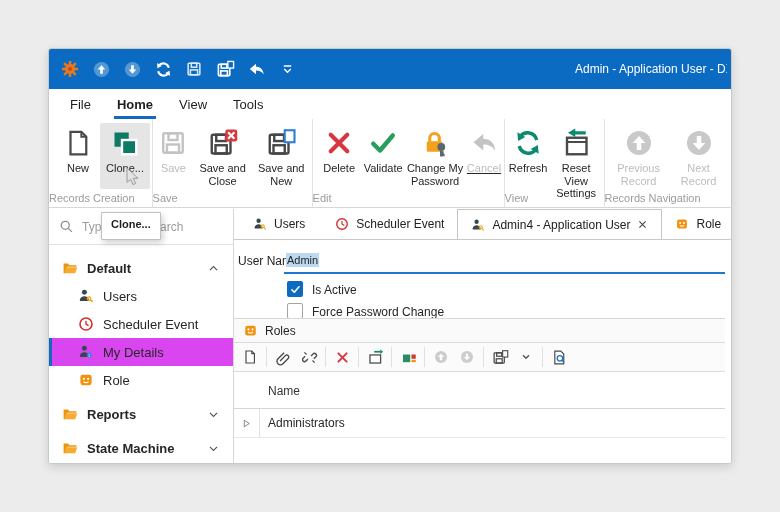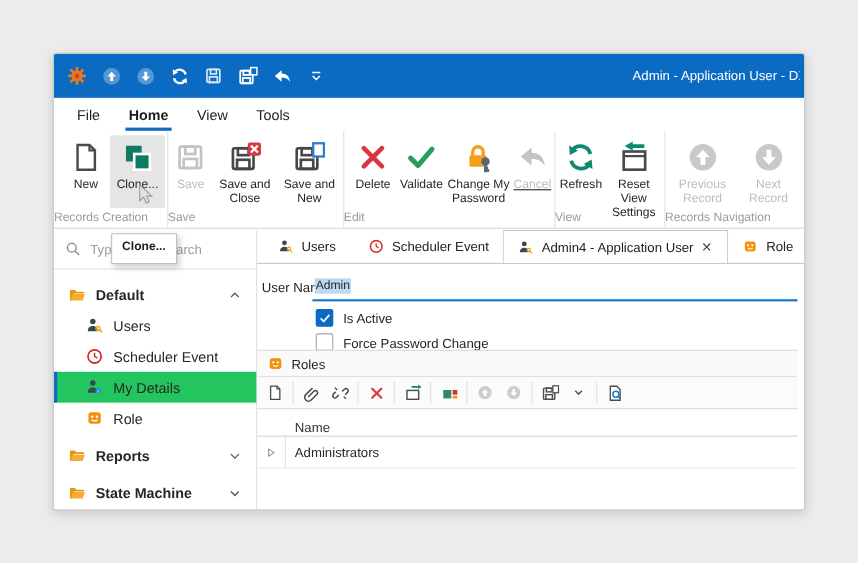--- a/index.html
+++ b/index.html
@@ -35,21 +35,21 @@
   
   .appbody { position:absolute; left:0; top:160px; right:0; bottom:0; display:flex; }
   .sidebar { width:185px; border-right:1px solid #d6d6d6; background:#fff; position:relative; }
   .searchbox { height:36px; border-bottom:1px solid #e0e0e0; display:flex; align-items:center; padding-left:10px; gap:8px; overflow:hidden; }
   .searchbox .ph { color:#9d9d9d; font-size:12px; white-space:nowrap; }
   .tree { padding-top:9px; }
   .trow { height:28px; display:flex; align-items:center; gap:9px; font-size:13px; position:relative; padding-left:13px; }
   .trow.child { padding-left:29px; }
   .trow.group { font-weight:bold; }
   .trow .chev { position:absolute; right:13px; }
-  .trow.selected { background:#22c55e; }
+  .trow.selected { background:#d946ef; }
   .trow.selected::before { content:""; position:absolute; left:0; top:0; bottom:0; width:3px; background:#1368c4; }
   .tree .spacer { height:6px; }
 
   .main { flex:1; position:relative; background:#fff; min-width:0; }
 
   
   .tabstrip { height:31px; border-bottom:1px solid #c9c9c9; display:flex; align-items:stretch; padding-left:6px; overflow:hidden; }
   .tab { display:flex; align-items:center; gap:7px; padding:0 13px; font-size:12px; white-space:nowrap; color:#222; }
   .tab.active { background:#fff; border:1px solid #c4c4c4; border-bottom:1px solid #fff; margin-bottom:-1px; border-radius:1px 1px 0 0; }
   .tabsep { width:1px; background:#d2d2d2; margin:7px 2px; }
@@ -64,21 +64,21 @@
   .cb { width:16px; height:16px; border-radius:2px; flex:0 0 16px; }
   .cb.on { background:#0c6ac0; display:flex; align-items:center; justify-content:center; }
   .cb.off { background:#fff; border:1px solid #a5a5a5; }
 
   
   .roles { position:absolute; left:0; top:78px; right:6px; bottom:0; border-top:1px solid #d8d8d8; }
   .roles-header { height:24px; background:#fafafa; border-bottom:1px solid #dcdcdc; display:flex; align-items:center; gap:7px; padding-left:9px; font-size:12px; }
   .roles-toolbar { height:29px; background:#fbfbfb; border-bottom:1px solid #dcdcdc; display:flex; align-items:center; padding-left:3px; }
   .tbi { width:26px; height:24px; display:flex; align-items:center; justify-content:center; }
   .tsep { width:1px; height:20px; background:#e0e0e0; margin:0 3px; }
-  .grid-colheader { height:25px; border-bottom:1px solid #d5d5d5; display:flex; align-items:flex-end; font-size:12px; color:#333; }
+  .grid-colheader { height:25px; border-bottom:1px solid #d5d5d5; display:flex; align-items:flex-start; font-size:12px; color:#333;margin-top:12px; }
   .expcol { width:26px; border-right:1px solid #e3e3e3; display:flex; align-items:center; justify-content:center; flex:0 0 26px; }
   .grid-colheader .colname { display:flex; align-items:center; padding-left:8px; }
   .grid-row { height:29px; border-bottom:1px solid #e8e8e8; display:flex; align-items:stretch; font-size:12px; }
   .grid-row .cell { display:flex; align-items:center; padding-left:8px; }
 
   
   .tooltip { position:absolute; left:52px; top:163px; background:#fff; border:1px solid #c0c0c0; box-shadow:2px 3px 6px rgba(0,0,0,.18);
              padding:5px 9px 6px 9px; z-index:50; border-radius:1px; }
   .tooltip .tt-title { font-size:11px; font-weight:bold; margin-bottom:3px; color:#1e1e1e; white-space:nowrap; }
   .tooltip .tt-desc { font-size:10.5px; color:#333; white-space:nowrap; }

